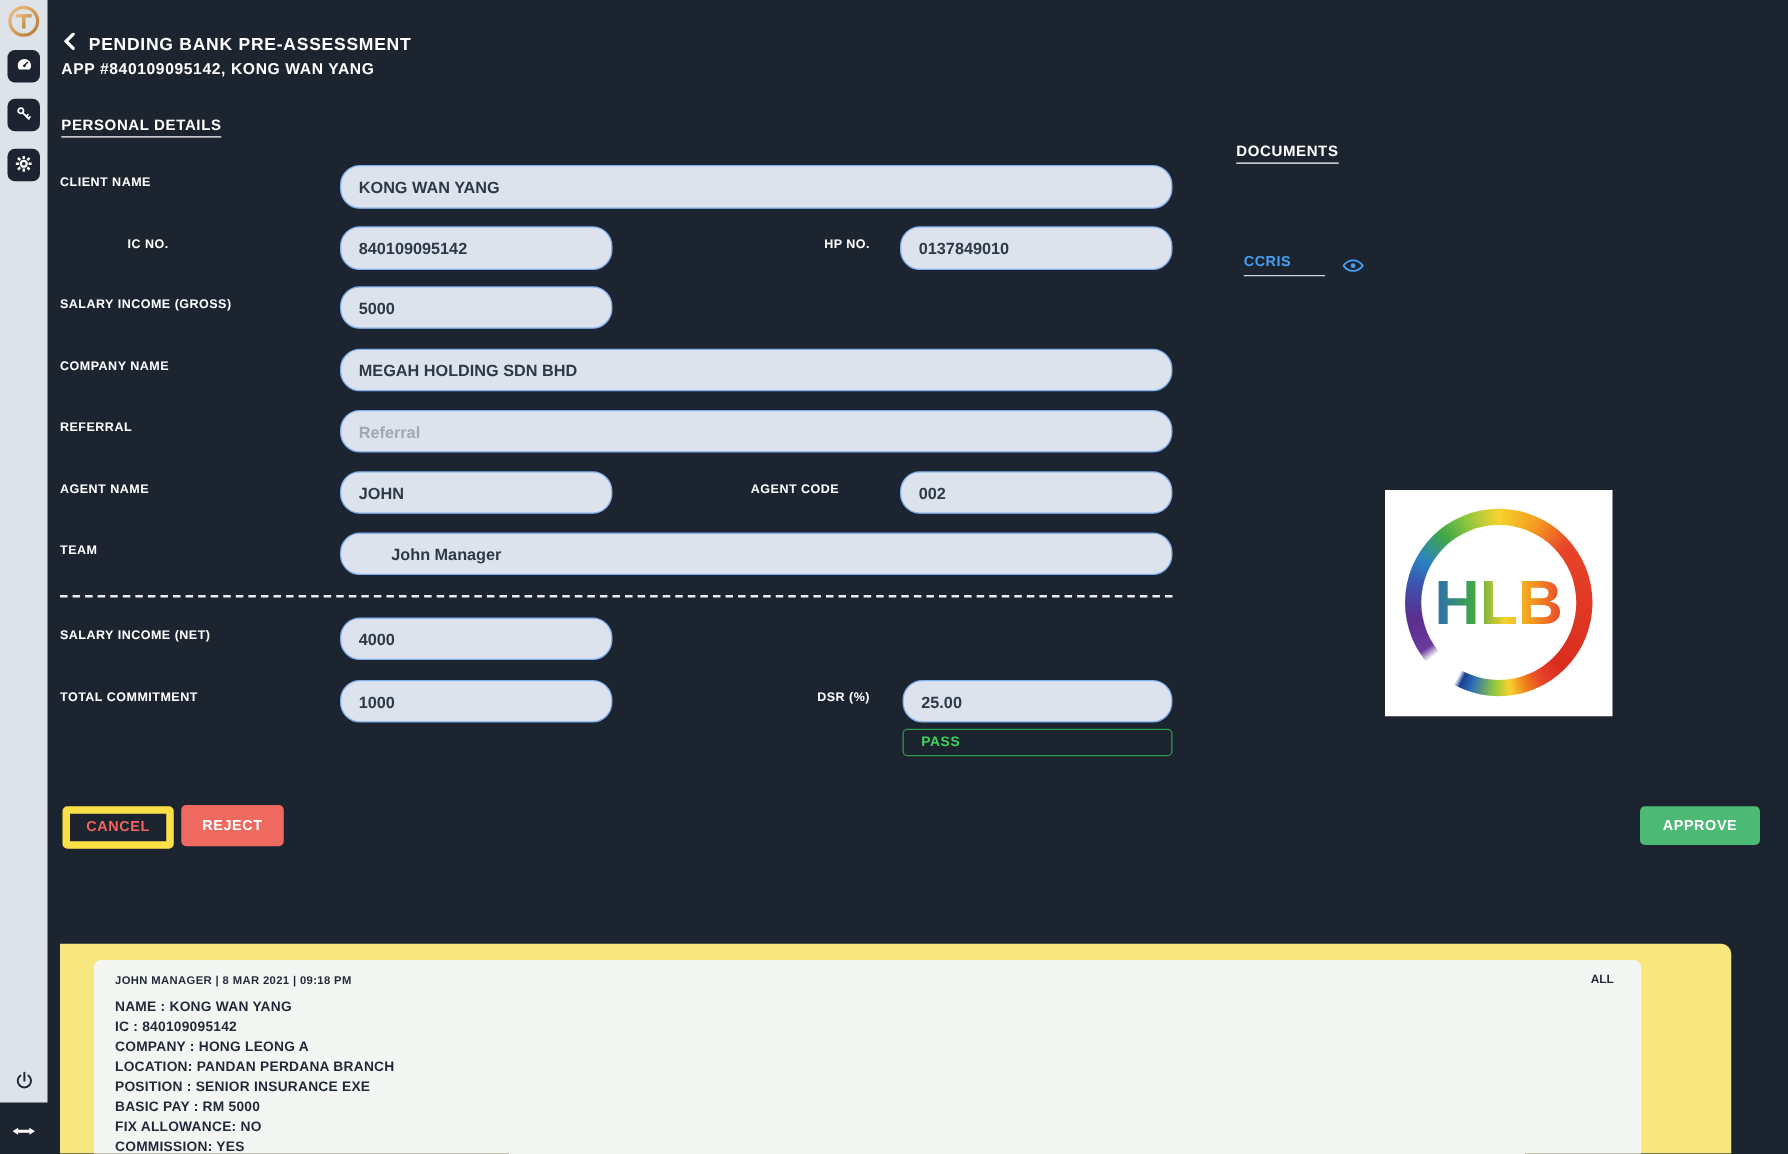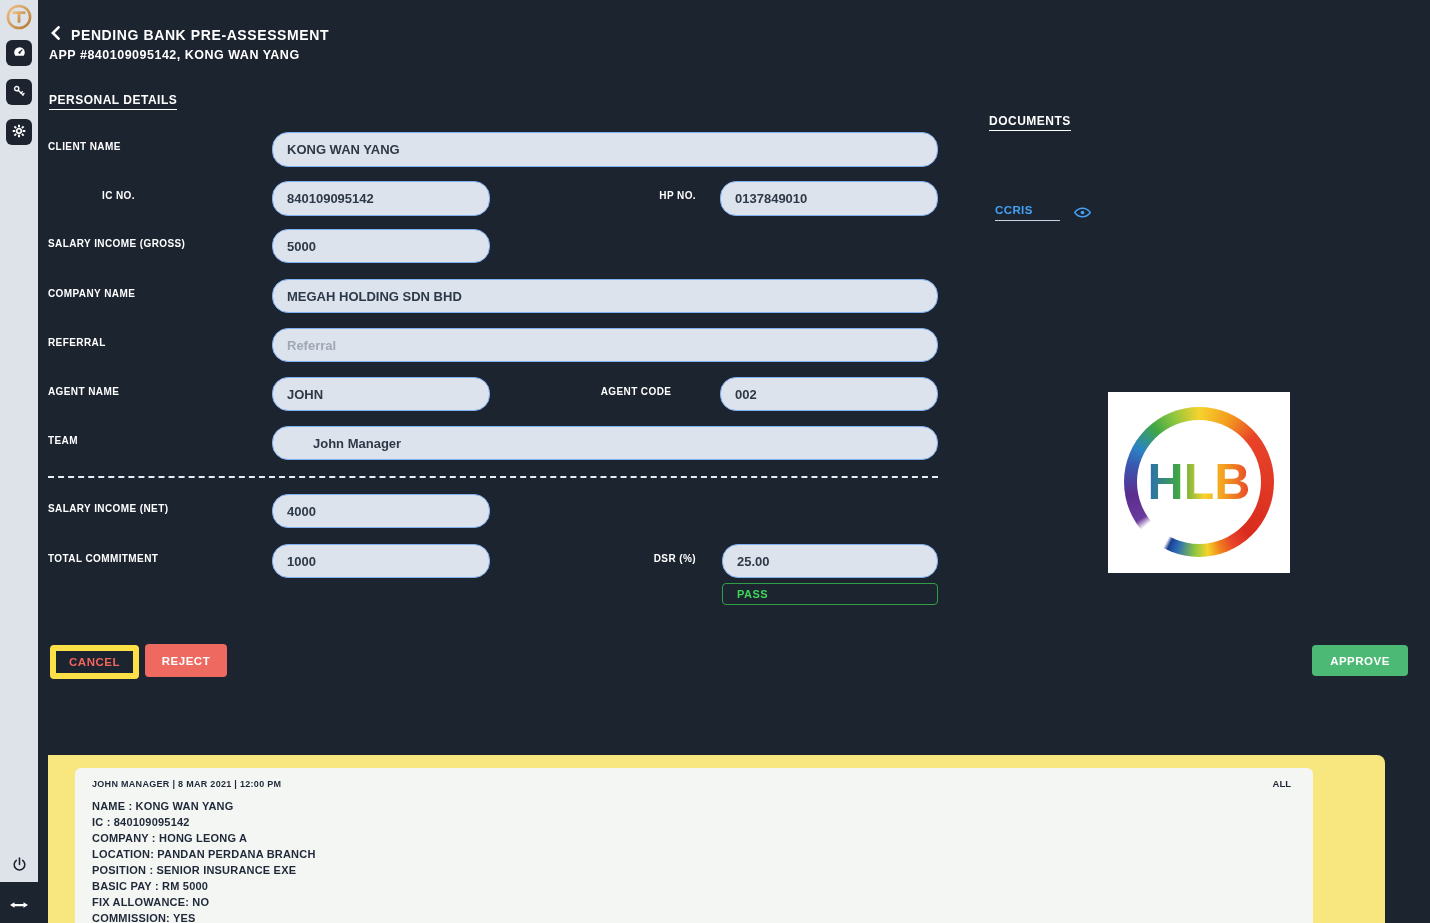--- a/index.html
+++ b/index.html
@@ -217,21 +217,21 @@
           <stop offset="1" stop-color="#e8442a"></stop>
         </linearGradient>
       </defs>
       <text x="75" y="47" text-anchor="middle" font-family="Liberation Sans, sans-serif" font-size="50" font-weight="bold" fill="url(#hlbg)">HLB</text>
     </svg>
   </div>
 
   <button class="note-tab">Honey Lemon Boost</button>
   <div class="note-panel">
     <div class="note-card">
-      <div class="note-author">JOHN MANAGER | 8 MAR 2021 | 12:00 PM</div>
+      <div class="note-author">JOHN MANAGER | 8 MAR 2021 | 09:18 PM</div>
       <button class="note-all">ALL</button>
       <div class="note-lines">
         <div>NAME : KONG WAN YANG</div>
         <div>IC : 840109095142</div>
         <div>COMPANY : HONG LEONG A</div>
         <div>LOCATION: PANDAN PERDANA BRANCH</div>
         <div>POSITION : SENIOR INSURANCE EXE</div>
         <div>BASIC PAY : RM 5000</div>
         <div>FIX ALLOWANCE: NO</div>
         <div>COMMISSION: YES</div>

